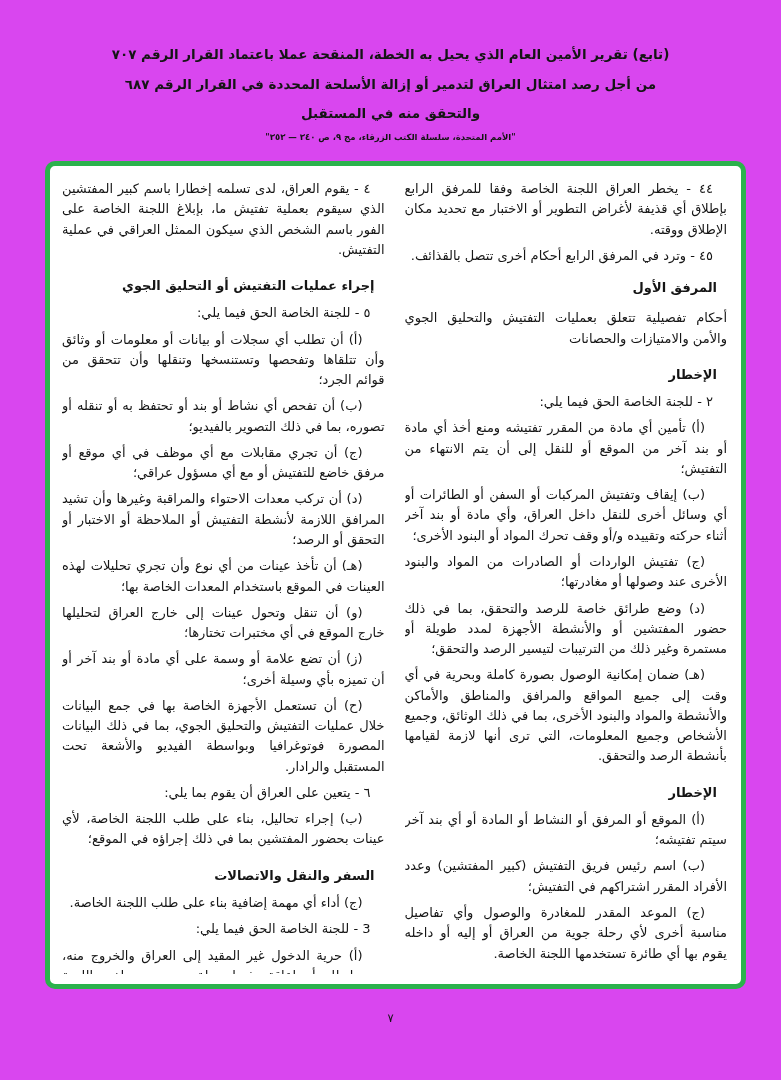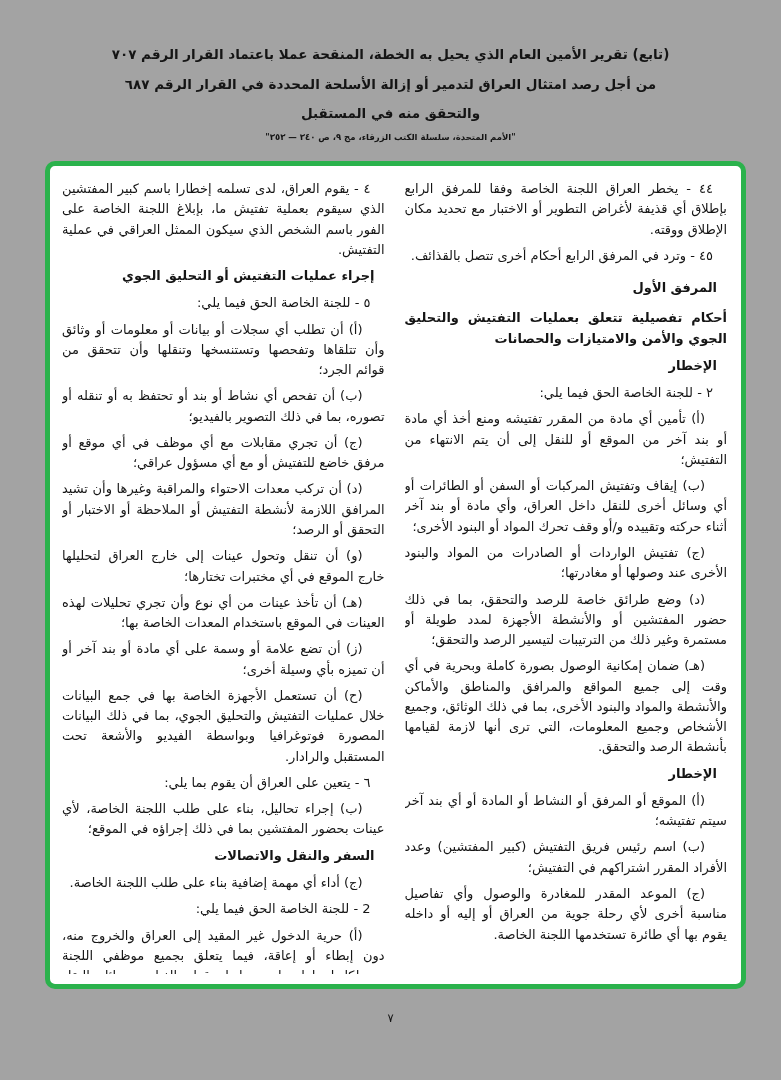--- a/index.html
+++ b/index.html
@@ -1,21 +1,21 @@
 <!DOCTYPE html>
 <html lang="ar" style="--green: #2bb24c;"><head>
 <meta charset="utf-8">
 <style>
   html,body{margin:0;padding:0;}
   body{
     width:781px;height:1080px;background:#ffffff;color:#151515;
     font-family:"DejaVu Sans","Liberation Sans",sans-serif;
     -webkit-font-smoothing:antialiased;
   }
-  .sheet{position:relative;width:781px;height:1080px;overflow:hidden;background:#a3a3a3;}
+  .sheet{position:relative;width:781px;height:1080px;overflow:hidden;background:#d946ef;}
 
   
   .doc-header{
     position:absolute;top:40px;left:30px;right:30px;
     text-align:center;font-weight:bold;direction:rtl;
   }
   .h-line{font-size:13.5px;line-height:2.2;letter-spacing:0;}
   .h-source{font-size:8.5px;font-weight:bold;margin-top:3px;}
 
   
@@ -25,23 +25,23 @@
     display:flex;gap:20px;padding:13px 14px 10px 12px;direction:rtl;overflow:hidden;
     background:#ffffff;
   }
   .col{
     flex:1 1 0;min-width:0;font-size:13px;line-height:1.56;
     text-align:justify;direction:rtl;overflow:hidden;
   }
   .block{margin:0 0 6px 0;}
   .num{text-indent:14px;}
   .sub{text-indent:22px;}
-  .heading{font-weight:bold;text-indent:10px;margin:6px 0 7px 0;}
+  .heading{font-weight:bold;text-indent:10px;margin:16px 0 7px 0;}
   .annex-heading{font-weight:bold;text-indent:10px;margin:12px 0 4px 0;}
-  .annex-title{font-weight:bold;margin:10px 0 7px 0;}
+  .annex-title{font-weight:normal;margin:10px 0 7px 0;}
 
   
   .page-num{
     position:absolute;bottom:55px;left:0;right:0;
     text-align:center;font-size:11.5px;color:#151515;
   }
 </style>
 </head>
 <body>
 
@@ -73,28 +73,28 @@
         <div class="block sub">(ج) الموعد المقدر للمغادرة والوصول وأي تفاصيل مناسبة أخرى لأي رحلة جوية من العراق أو إليه أو داخله يقوم بها أي طائرة تستخدمها اللجنة الخاصة.</div>
       </section>
     <section class="col">
         <div class="block num">٤ - يقوم العراق، لدى تسلمه إخطارا باسم كبير المفتشين الذي سيقوم بعملية تفتيش ما، بإبلاغ اللجنة الخاصة على الفور باسم الشخص الذي سيكون الممثل العراقي في عملية التفتيش.</div>
         <div class="block heading">إجراء عمليات التفتيش أو التحليق الجوي</div>
         <div class="block num">٥ - للجنة الخاصة الحق فيما يلي:</div>
         <div class="block sub">(أ) أن تطلب أي سجلات أو بيانات أو معلومات أو وثائق وأن تتلقاها وتفحصها وتستنسخها وتنقلها وأن تتحقق من قوائم الجرد؛</div>
         <div class="block sub">(ب) أن تفحص أي نشاط أو بند أو تحتفظ به أو تنقله أو تصوره، بما في ذلك التصوير بالفيديو؛</div>
         <div class="block sub">(ج) أن تجري مقابلات مع أي موظف في أي موقع أو مرفق خاضع للتفتيش أو مع أي مسؤول عراقي؛</div>
         <div class="block sub">(د) أن تركب معدات الاحتواء والمراقبة وغيرها وأن تشيد المرافق اللازمة لأنشطة التفتيش أو الملاحظة أو الاختبار أو التحقق أو الرصد؛</div>
+        <div class="block sub">(هـ) أن تأخذ عينات من أي نوع وأن تجري تحليلات لهذه العينات في الموقع باستخدام المعدات الخاصة بها؛</div>
         <div class="block sub">(و) أن تنقل وتحول عينات إلى خارج العراق لتحليلها خارج الموقع في أي مختبرات تختارها؛</div>
-        <div class="block sub">(هـ) أن تأخذ عينات من أي نوع وأن تجري تحليلات لهذه العينات في الموقع باستخدام المعدات الخاصة بها؛</div>
         <div class="block sub">(ز) أن تضع علامة أو وسمة على أي مادة أو بند آخر أو أن تميزه بأي وسيلة أخرى؛</div>
         <div class="block sub">(ح) أن تستعمل الأجهزة الخاصة بها في جمع البيانات خلال عمليات التفتيش والتحليق الجوي، بما في ذلك البيانات المصورة فوتوغرافيا وبواسطة الفيديو والأشعة تحت المستقبل والرادار.</div>
         <div class="block num">٦ - يتعين على العراق أن يقوم بما يلي:</div>
         <div class="block sub">(ب) إجراء تحاليل، بناء على طلب اللجنة الخاصة، لأي عينات بحضور المفتشين بما في ذلك إجراؤه في الموقع؛</div>
         <div class="block heading">السفر والنقل والاتصالات</div>
         <div class="block sub">(ج) أداء أي مهمة إضافية بناء على طلب اللجنة الخاصة.</div>
-        <div class="block num">2 - للجنة الخاصة الحق فيما يلي:</div>
+        <div class="block num">3 - للجنة الخاصة الحق فيما يلي:</div>
         <div class="block sub">(أ) حرية الدخول غير المقيد إلى العراق والخروج منه، دون إبطاء أو إعاقة، فيما يتعلق بجميع موظفي اللجنة وممتلكاتها ولوازمها ومعداتها وقطع الغيار ووسائل النقل والمواد والبنود الأخرى الخاصة بها، ولا تطلب تأشيرات من</div>
       </section>
   </main>
 
   <footer class="page-num">٧</footer>
 
 </div>
 
 </body></html>

